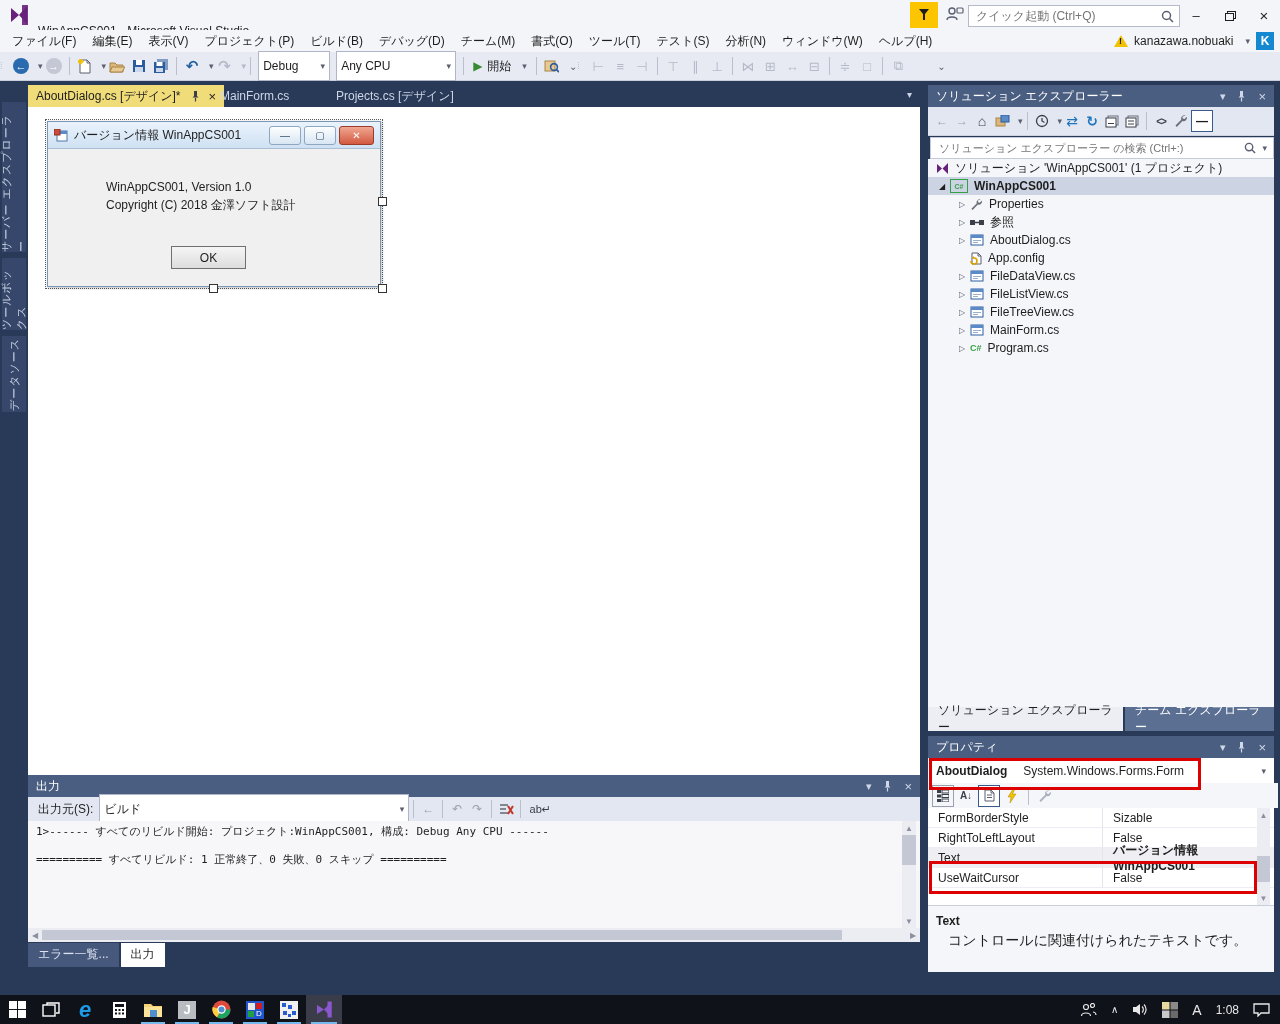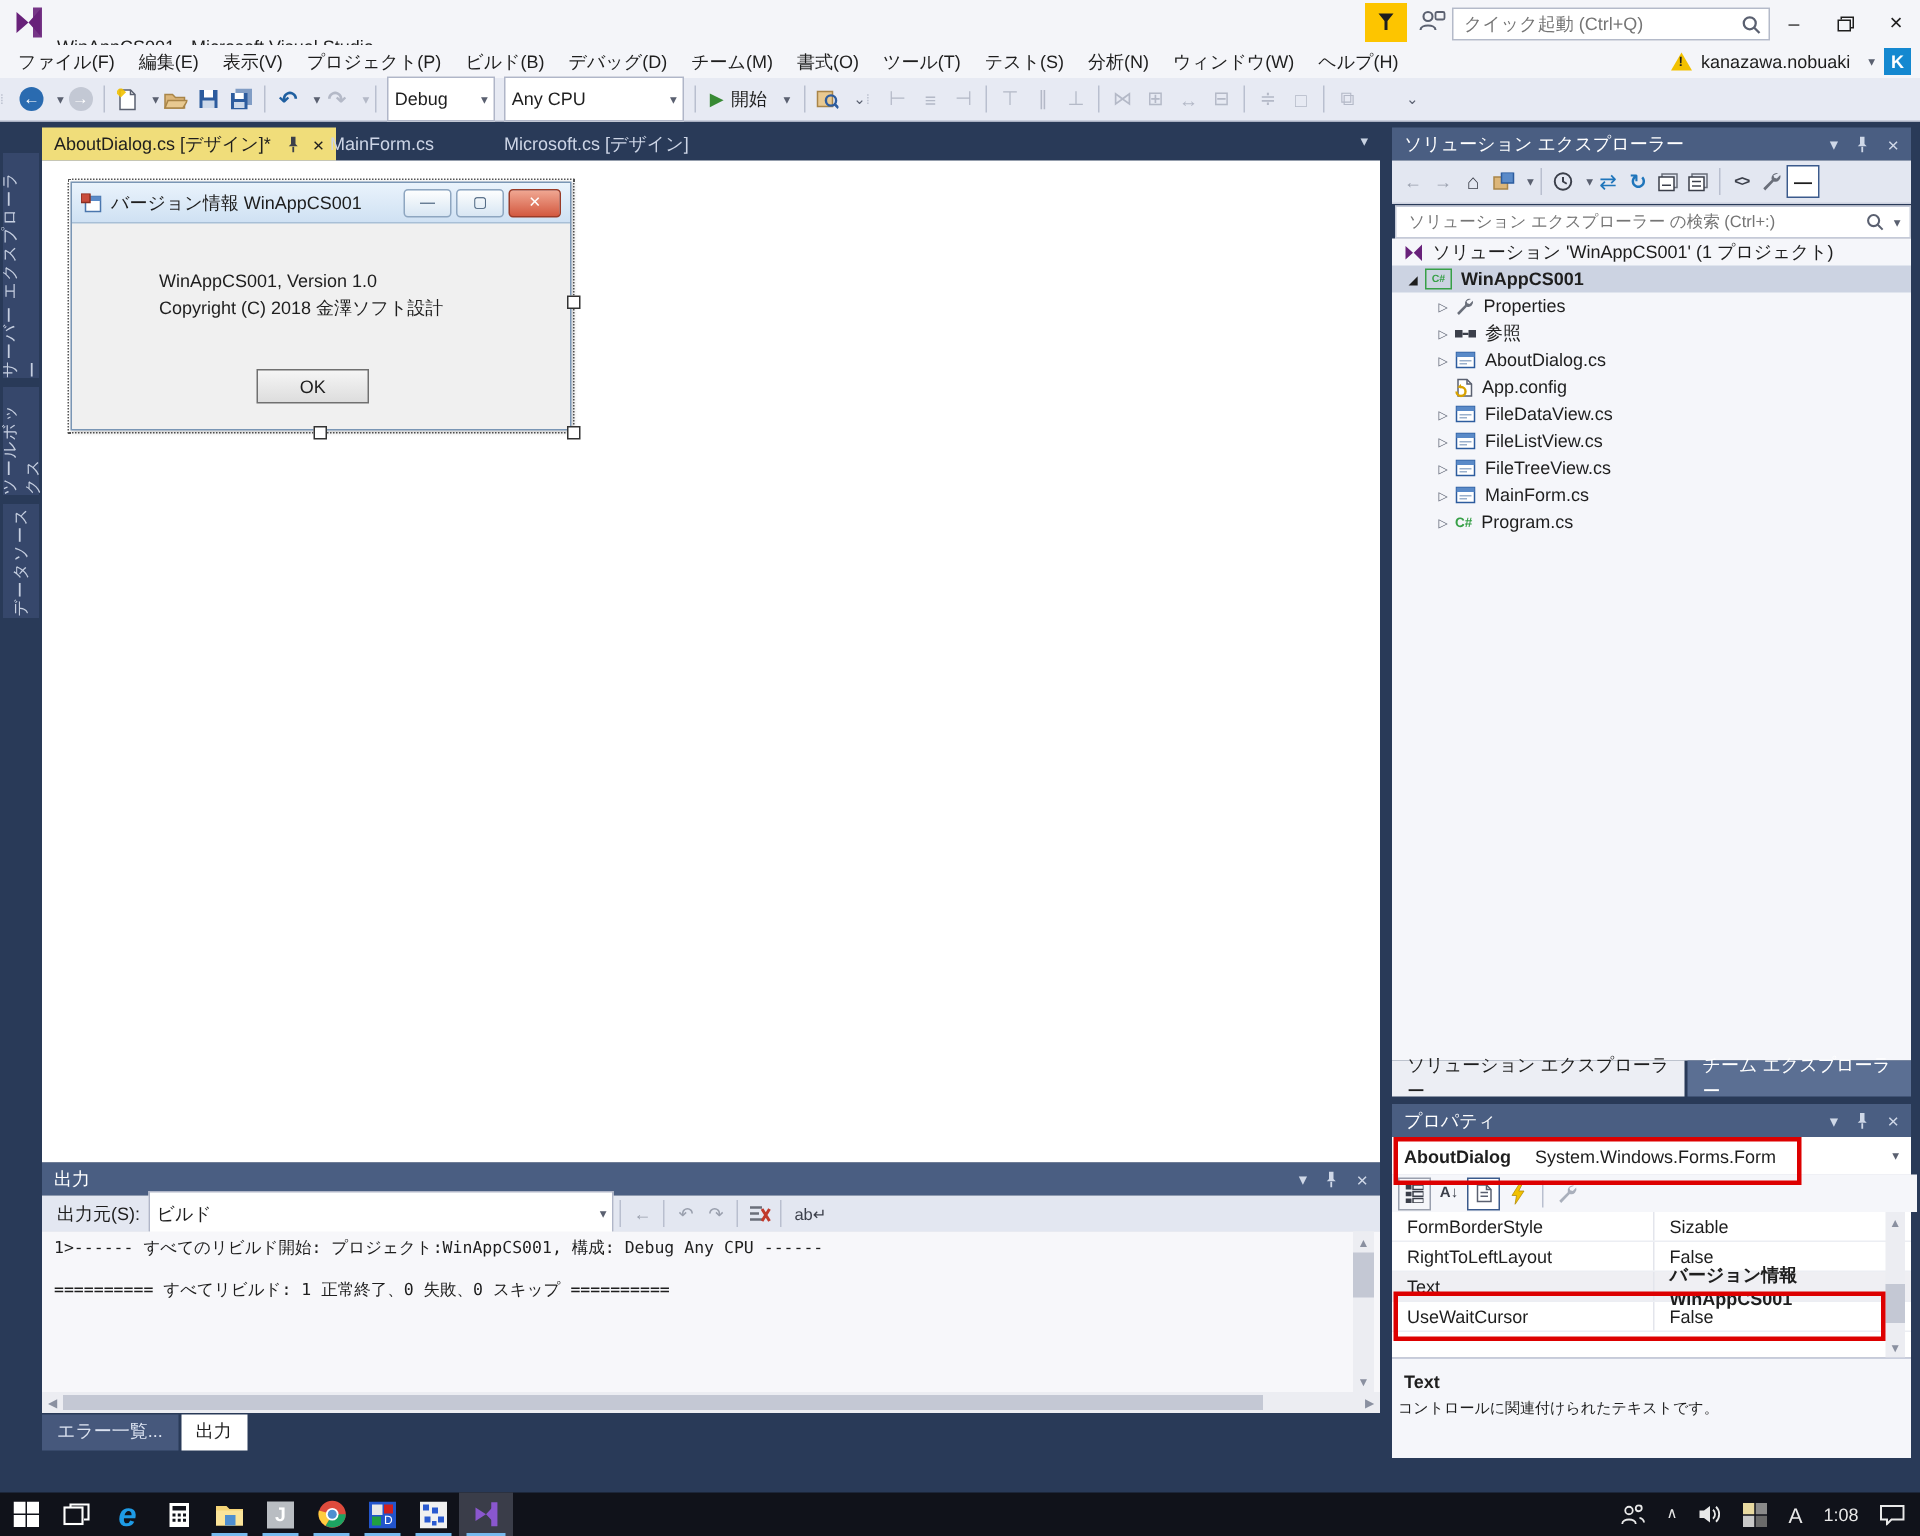--- a/index.html
+++ b/index.html
@@ -244,21 +244,21 @@
       <svg class="pin" style="margin-left:10px" width="9" height="11" viewBox="0 0 9 11">
           <path d="M3 0 h3 v5 l1.5 1.5 H1.5 L3 5 Z" fill="#3b3f4a"></path>
           <line x1="4.5" y1="6.8" x2="4.5" y2="10.5" stroke="#3b3f4a" stroke-width="1.2"></line>
         </svg>
       <span style="margin-left:9px;font-size:13px">×</span>
     </div>
     <div class="doctab inactive abs" style="left:184px;top:0;width:100px">
         <span>MainForm.cs</span>
       </div>
     <div class="doctab inactive abs" style="left:300px;top:0;width:160px">
-        <span>Microsoft.cs [デザイン]</span>
+        <span>Projects.cs [デザイン]</span>
       </div>
     <span class="abs" style="right:8px;top:4px;color:#c8d2e2;font-size:10px">▾</span>
   </div>
 
   <div class="abs" style="left:28px;top:107px;width:892px;height:668px;background:#ffffff">
 
     <div class="abs" style="left:17px;top:12px;width:336px;height:168px;border:1px dotted #555"></div>
 
     <div class="abs" style="left:19px;top:14px;width:332px;height:164px;border:1px solid #7a96b5;background:#f0f0f0;box-shadow:1px 1px 3px rgba(0,0,0,0.25)">
       <div class="dlg-title" style="height:26px">
@@ -587,21 +587,21 @@
         <span class="pval">False</span>
       </div>
       <div class="abs sb" style="right:4px;top:0;width:13px;height:97px">
         <div class="sb-arr">▲</div>
         <div class="sb-thumb abs" style="top:48px;width:13px;height:26px"></div>
         <div class="sb-arr abs" style="bottom:0">▼</div>
       </div>
     </div>
     <div class="abs panel-bg" style="left:0;top:169px;width:346px;height:66px;border-top:1px solid #c9cedd">
       <div style="margin:8px 0 0 8px;font-weight:bold">Text</div>
-      <div style="margin:4px 0 0 4px;font-size:10px">コントロールに関連付けられたテキストです。</div>
+      <div style="margin:4px 0 0 20px;font-size:14px">コントロールに関連付けられたテキストです。</div>
     </div>
   </div>
 
   <div class="red-box" style="left:929px;top:758px;width:266px;height:26px"></div>
   <div class="red-box" style="left:929px;top:861px;width:322px;height:27px"></div>
 
 
   <div class="abs taskbar flex">
     <div class="tb-ico">
       <svg width="17" height="17" viewBox="0 0 17 17">

